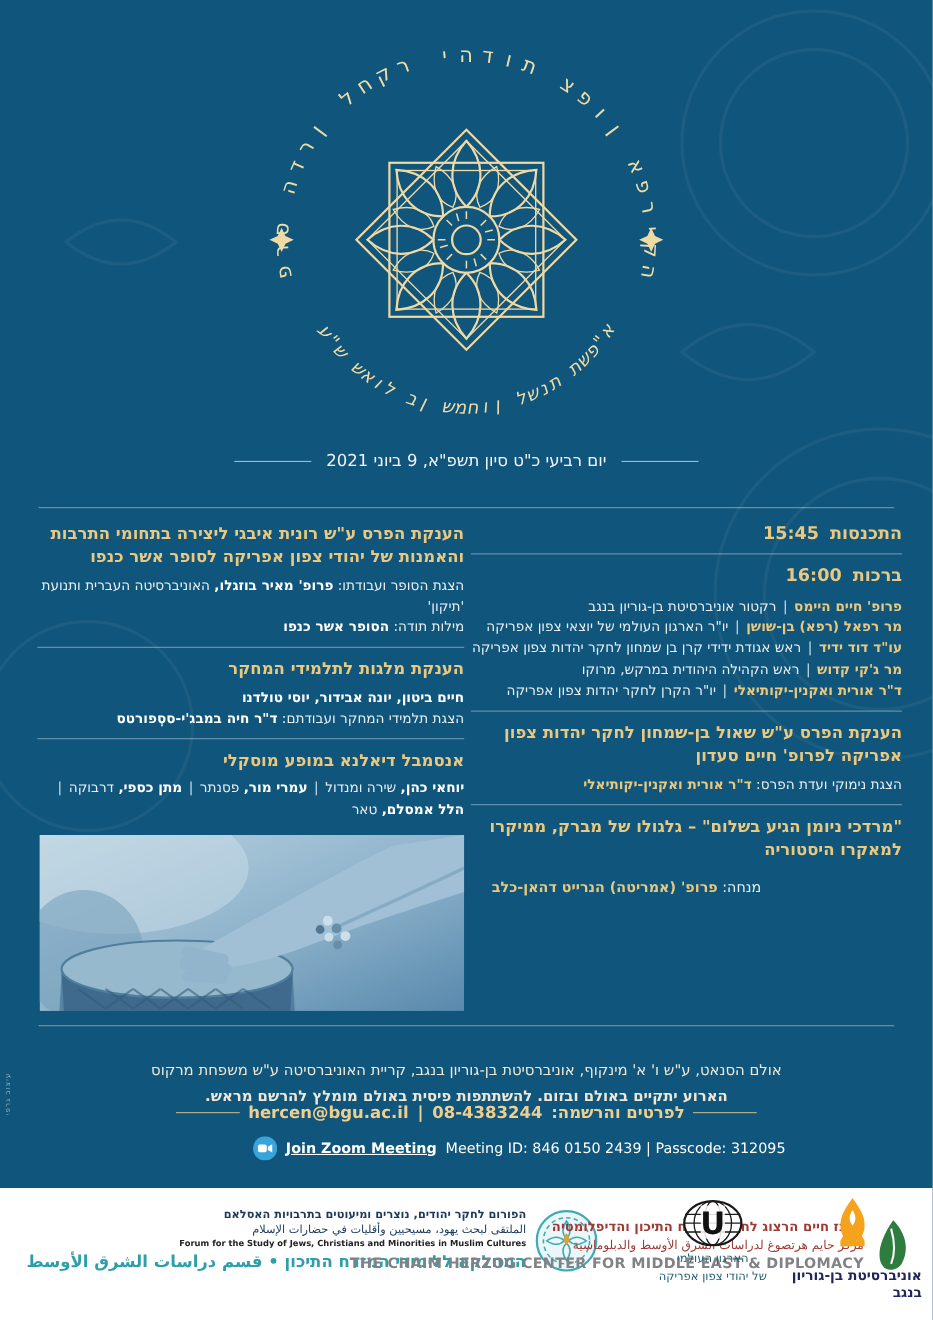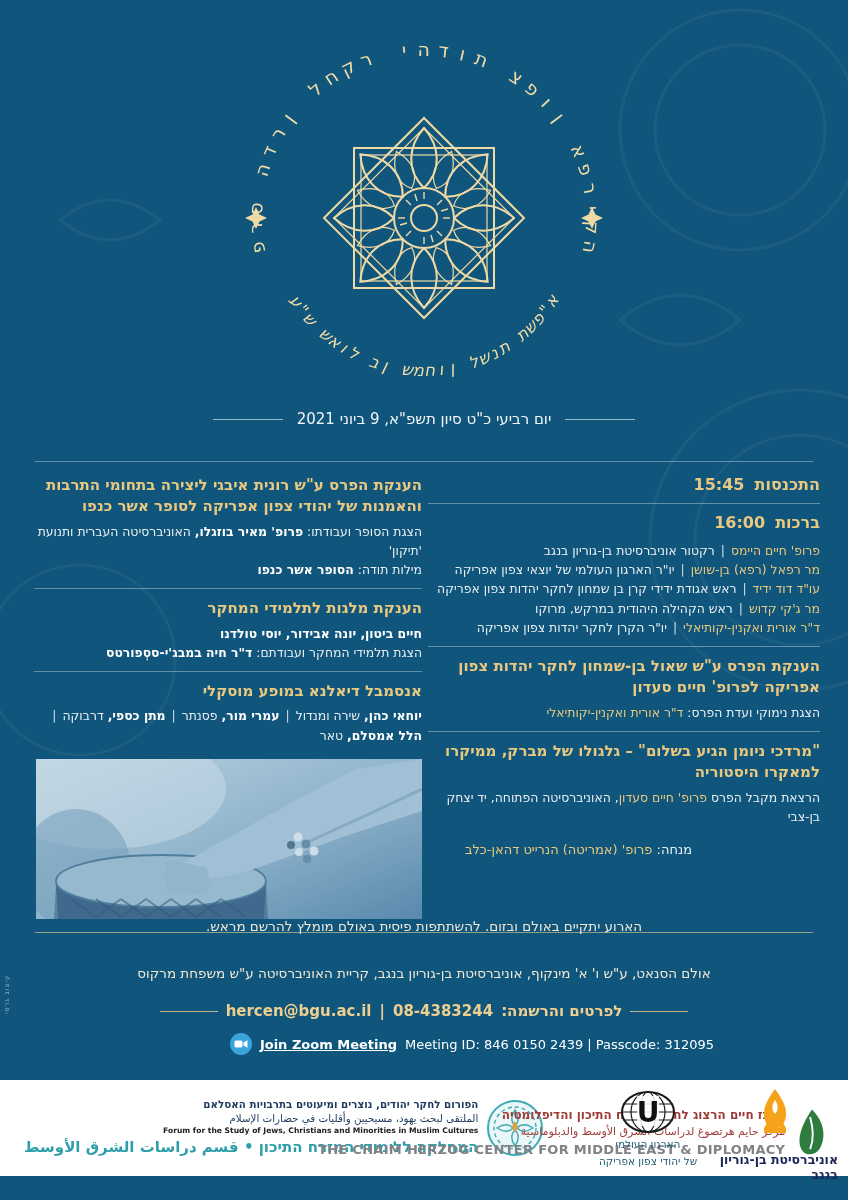--- a/index.html
+++ b/index.html
@@ -21,38 +21,38 @@
   .hr-bottom{top:932px;border-top-color:rgba(233,205,141,.6);}
   
   .col{position:absolute;top:473px;direction:rtl;text-align:right;color:#E9EFF3;}
   .col-right{right:28px;width:392px;}
   .col-left{left:34px;width:388px;}
   .hr{border-top:1px solid rgba(255,255,255,.35);margin:9px 0;}
   .sched-head{font-size:16px;font-weight:bold;color:#E9C87F;margin:2px 0 4px 0;}
   .sched-head .stime{margin-right:10px;}
   .speakers{margin-top:9px;}
   .speaker-line,.body-line,.students,.performers{font-size:12.4px;line-height:1.55;}
-  .gname{color:#E9C87F;font-weight:normal;}
+  .gname{color:#E9C87F;font-weight:bold;}
   .bname{color:#FFFFFF;font-weight:bold;}
   .pipe{color:rgba(255,255,255,.8);padding:0 2px;}
   .gtitle{color:#E9C87F;font-weight:bold;font-size:15px;line-height:1.42;margin-bottom:4px;}
   .section{margin:2px 0 4px 0;}
   .host{font-size:13px;margin-top:16px;margin-left:0;margin-right:128px;}
   .photo{margin-top:10px;}
   
   .info{position:absolute;left:0;width:848px;text-align:center;color:#EFE8D6;font-size:13.5px;direction:rtl;}
-  .info1{top:918px;}
+  .info1{top:989px;font-weight:bold;}
   .info2{top:965px;}
   .contact{position:absolute;left:0;top:1002px;width:848px;display:flex;align-items:center;justify-content:center;gap:8px;direction:rtl;color:#EFCF8F;font-size:15px;font-weight:bold;}
   .contact .dash{width:58px;height:1px;background:rgba(233,205,141,.8);}
   .zoom-row{position:absolute;left:0;top:1033px;width:848px;display:flex;align-items:center;justify-content:center;gap:8px;color:#FFFFFF;font-size:13px;direction:ltr;padding-left:48px;}
   .zoom-link{font-weight:bold;text-decoration:underline;cursor:pointer;}
   .credit{position:absolute;left:3px;top:975px;writing-mode:vertical-rl;transform:rotate(180deg);font-size:6.5px;color:#8FB0C2;letter-spacing:1px;}
   
-  .footer{position:absolute;left:0;top:1080px;width:848px;height:96px;background:#ffffff;}
+  .footer{position:absolute;left:0;top:1080px;width:848px;height:120px;background:#ffffff;}
   .logo{position:absolute;display:flex;align-items:center;}
   .logo-forum{left:24px;top:18px;gap:8px;}
   .forum-text{direction:rtl;text-align:right;}
   .forum-heb,.forum-ar{font-size:10.3px;color:#1C3A5E;font-weight:bold;line-height:1.35;}
   .forum-ar{font-weight:normal;}
   .forum-en{font-size:7.6px;color:#222;font-weight:bold;direction:ltr;line-height:1.4;}
   .forum-dept{font-size:15px;color:#2E9FAA;font-weight:bold;line-height:1.5;}
   .logo-herzog{left:318px;top:26px;gap:10px;}
   .herzog-text{direction:rtl;text-align:right;}
   .herzog-heb{font-size:12px;font-weight:bold;color:#9E3B36;line-height:1.45;}
@@ -233,23 +233,20 @@
     <div class="hr"></div>
     <div class="section">
       <div class="gtitle">הענקת הפרס ע"ש שאול בן-שמחון לחקר יהדות צפון אפריקה לפרופ' חיים סעדון</div>
       <div class="body-line">
         <span>הצגת נימוקי ועדת הפרס:</span> <span class="gname">ד"ר אורית ואקנין-יקותיאלי</span>
       </div>
     </div>
     <div class="hr"></div>
     <div class="section">
       <div class="gtitle">"מרדכי ניומן הגיע בשלום" – גלגולו של מברק, ממיקרו למאקרו היסטוריה</div>
-      <div class="body-line">
-        <span>הרצאת מקבל הפרס</span> <span class="gname">פרופ' חיים סעדון</span><span>, האוניברסיטה הפתוחה, יד יצחק בן-צבי</span>
-      </div>
     </div>
     <div class="host">
       <span>מנחה:</span> <span class="gname">פרופ' (אמריטה) הנרייט דהאן-כלב</span>
     </div>
   </div>
 
   <div class="col col-left">
     <div class="section">
       <div class="gtitle">הענקת הפרס ע"ש רונית איבגי ליצירה בתחומי התרבות והאמנות של יהודי צפון אפריקה לסופר אשר כנפו</div>
       <div class="body-line">

